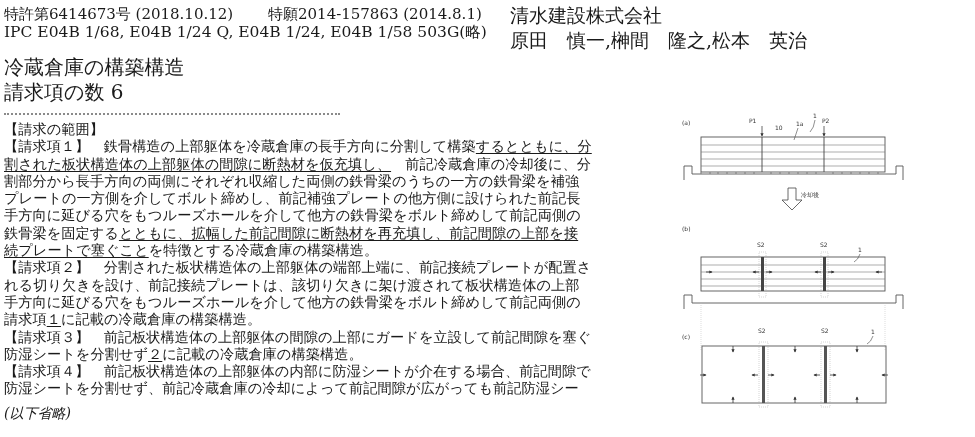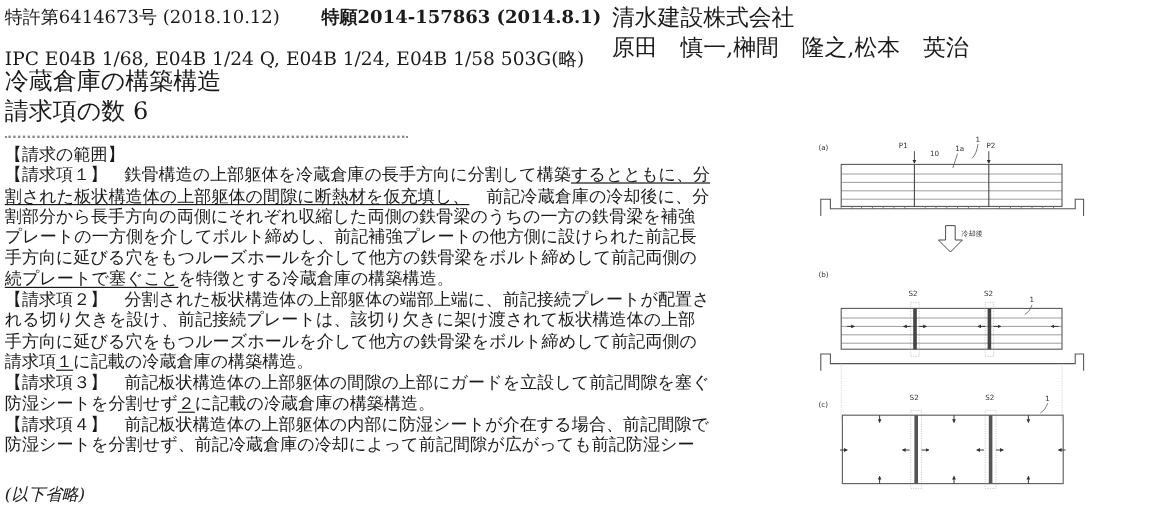--- a/index.html
+++ b/index.html
@@ -22,37 +22,38 @@
   .u { text-decoration: underline; text-underline-offset: 2px; }
   .omit { position: absolute; left: 4px; top: 405px; font-size: 14px; line-height: 17px; white-space: nowrap; font-style: italic; }
   .fig { position: absolute; left: 670px; top: 100px; width: 305px; height: 337px; }
   .fig svg { width: 305px; height: 337px; display: block; }
   .fig text { font-family: "DejaVu Sans", sans-serif; fill: #333; }
 </style>
 </head>
 <body>
 
 <div class="hdr" style="left:4px; top:5px;">特許第6414673号 (2018.10.12)</div>
-<div class="hdr" style="left:268px; top:5px;font-weight:bold;">特願2014-157863 (2014.8.1)</div>
+<div class="hdr" style="left:268px; top:5px;">特願2014-157863 (2014.8.1)</div>
 <div class="hdr-lg" style="left:510px; top:3px; font-size:19px;">清水建設株式会社</div>
-<div class="hdr" style="left:4px; top:40px; font-size:15.5px;">IPC E04B 1/68, E04B 1/24 Q, E04B 1/24, E04B 1/58 503G(略)</div>
+<div class="hdr" style="left:4px; top:23px; font-size:15.5px;">IPC E04B 1/68, E04B 1/24 Q, E04B 1/24, E04B 1/58 503G(略)</div>
 <div class="hdr-lg" style="left:510px; top:28px; font-size:19px;text-align:center;">原田　慎一,榊間　隆之,松本　英治</div>
 <div class="hdr-lg" style="left:4px; top:55px;">冷蔵倉庫の構築構造</div>
 <div class="hdr-lg" style="left:4px; top:80px;">請求項の数 6</div>
 
 <div class="sep"></div>
 
 <div class="claims">
   <span class="ln">【請求の範囲】</span>
   <div id="claim-lines">
       <span class="ln"><span>【請求項１】　鉄骨構造の上部躯体を冷蔵倉庫の長手方向に分割して構築</span><span class="u">するとともに、分</span></span>
       <span class="ln"><span class="u">割された板状構造体の上部躯体の間隙に断熱材を仮充填し、</span><span>　前記冷蔵倉庫の冷却後に、分</span></span>
       <span class="ln"><span>割部分から長手方向の両側にそれぞれ収縮した両側の鉄骨梁のうちの一方の鉄骨梁を補強</span></span>
       <span class="ln"><span>プレートの一方側を介してボルト締めし、前記補強プレートの他方側に設けられた前記長</span></span>
       <span class="ln"><span>手方向に延びる穴をもつルーズホールを介して他方の鉄骨梁をボルト締めして前記両側の</span></span>
+      <span class="ln"><span>鉄骨梁を固定する</span><span class="u">とともに、拡幅した前記間隙に断熱材を再充填し、前記間隙の上部を接</span></span>
       <span class="ln"><span class="u">続プレートで塞ぐこと</span><span>を特徴とする冷蔵倉庫の構築構造。</span></span>
       <span class="ln"><span>【請求項２】　分割された板状構造体の上部躯体の端部上端に、前記接続プレートが配置さ</span></span>
       <span class="ln"><span>れる切り欠きを設け、前記接続プレートは、該切り欠きに架け渡されて板状構造体の上部</span></span>
       <span class="ln"><span>手方向に延びる穴をもつルーズホールを介して他方の鉄骨梁をボルト締めして前記両側の</span></span>
       <span class="ln"><span>請求項</span><span class="u">１</span><span>に記載の冷蔵倉庫の構築構造。</span></span>
       <span class="ln"><span>【請求項３】　前記板状構造体の上部躯体の間隙の上部にガードを立設して前記間隙を塞ぐ</span></span>
       <span class="ln"><span>防湿シートを分割せず</span><span class="u">２</span><span>に記載の冷蔵倉庫の構築構造。</span></span>
       <span class="ln"><span>【請求項４】　前記板状構造体の上部躯体の内部に防湿シートが介在する場合、前記間隙で</span></span>
       <span class="ln"><span>防湿シートを分割せず、前記冷蔵倉庫の冷却によって前記間隙が広がっても前記防湿シー</span></span>
     </div>

